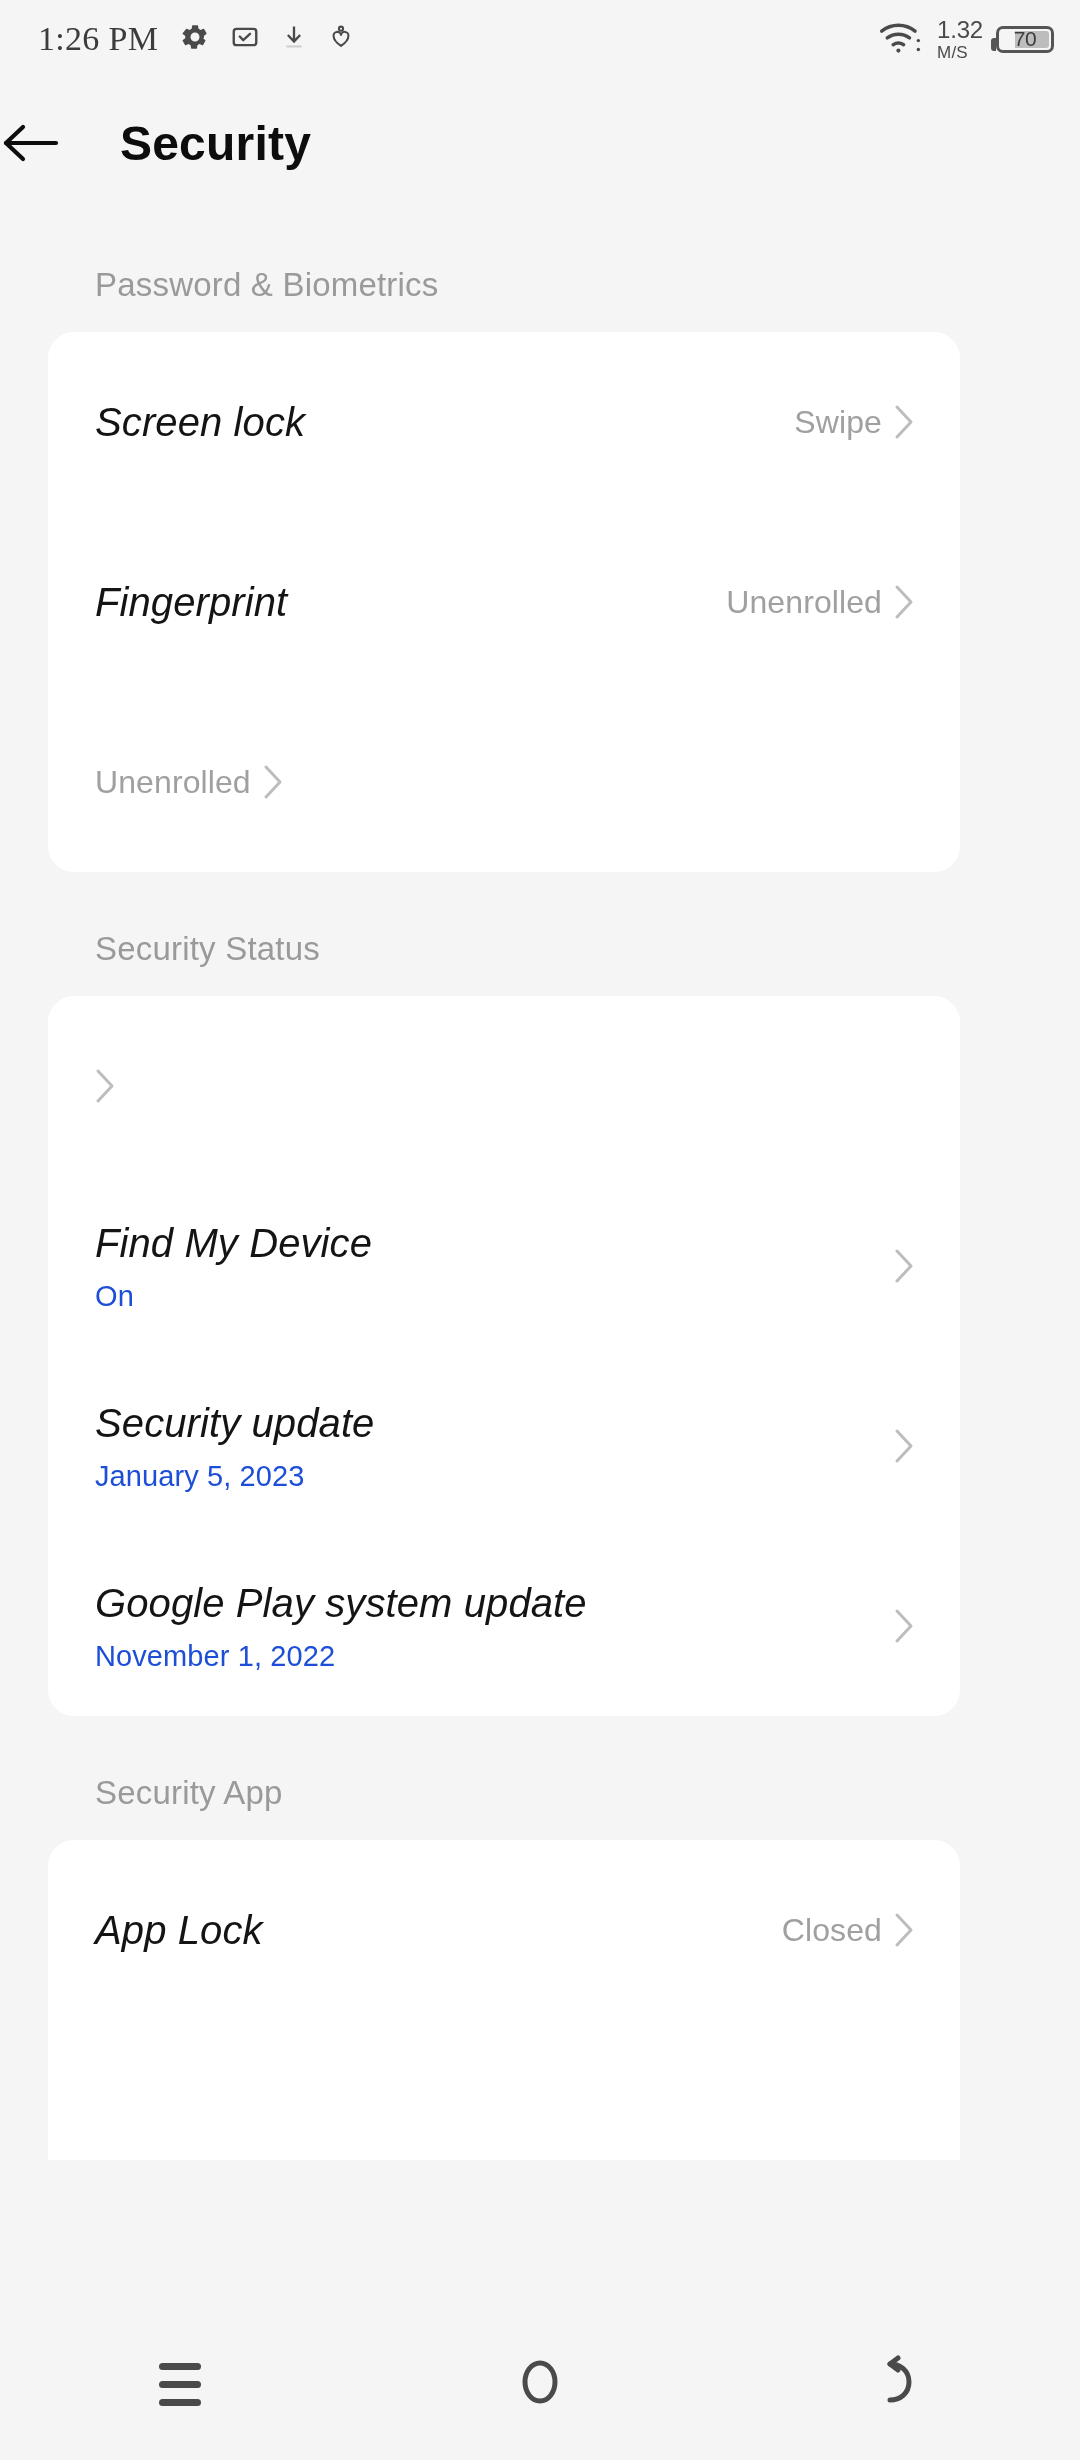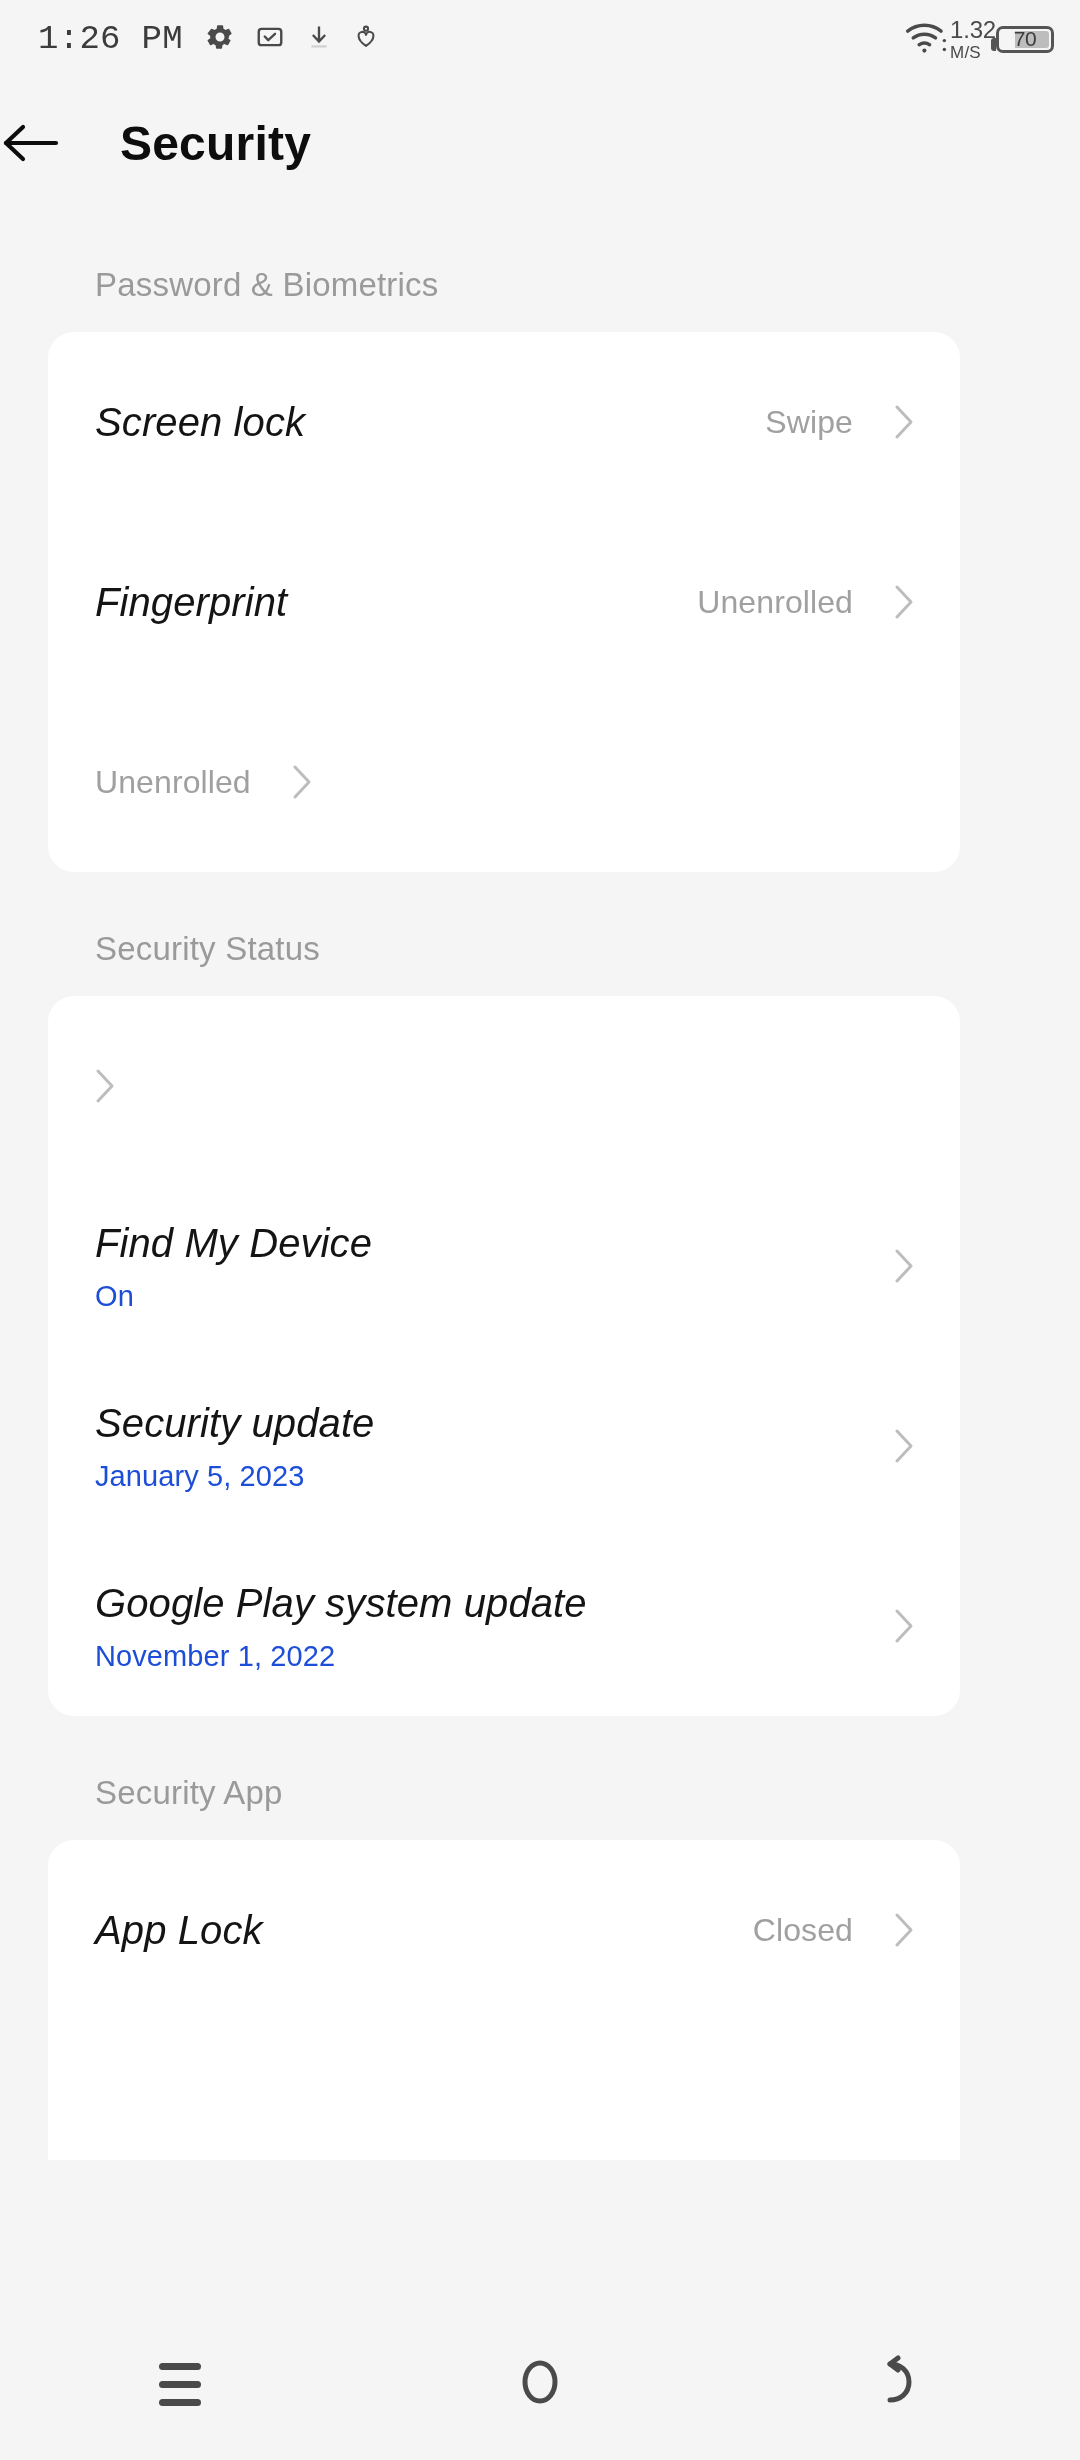--- a/index.html
+++ b/index.html
@@ -12,25 +12,25 @@
   }
   .screen { position:relative; width:1080px; height:2460px; background:#f5f5f5; }
 
   
   .statusbar {
     position:absolute; top:0; left:0; width:1080px; height:78px;
     display:flex; align-items:center; padding:0 26px 0 38px;
   }
   .sb-time {
     font-size:34px; color:#3c3c3c; letter-spacing:0.3px;
-    font-family:Liberation Mono, monospace;
+    font-family:Liberation Serif, serif;
   }
   .sb-left-icons { display:flex; align-items:center; gap:20px; margin-left:22px; }
   .sb-spacer { flex:1; }
-  .sb-right { display:flex; align-items:center; }
+  .sb-right { display:flex; align-items:center; gap:13px; }
   .sb-speed {
     display:flex; flex-direction:column; align-items:flex-start;
     line-height:1.0; color:#4a4a4a;
   }
   .sb-speed .v { font-size:24px; letter-spacing:-0.2px; }
   .sb-speed .u { font-size:17px; letter-spacing:0.2px; margin-top:2px; }
   .battery {
     position:relative; width:58px; height:27px;
     border:3px solid #555; border-radius:7px;
     display:flex; align-items:center; justify-content:center;
@@ -69,21 +69,21 @@
   }
   .card.clipped { border-radius:26px 26px 0 0; }
   .row {
     position:relative; display:flex; align-items:center;
     padding:0 46px 0 47px; min-height:180px;
   }
   .row .texts { flex:1; display:flex; flex-direction:column; justify-content:center; }
   .row .title { font-size:40px; color:#141414; letter-spacing:0.1px; line-height:1.15;font-style:italic; }
   .row .sub { font-size:29px; color:#1d4ed8; margin-top:14px; letter-spacing:0.1px; }
   .row .value {
-    font-size:32px; color:#a0a0a0; margin-right:41px; letter-spacing:0.1px; white-space:nowrap;
+    font-size:32px; color:#a0a0a0; margin-right:12px; letter-spacing:0.1px; white-space:nowrap;
   }
   .chev { width:20px; height:36px; flex:0 0 auto; }
 
   
   .navbar {
     position:absolute; bottom:0; left:0; width:1080px; height:152px;
     display:flex; align-items:center; justify-content:space-around;
     background:#f5f5f5;
   }
   .nav-btn { width:140px; height:100px; display:flex; align-items:center; justify-content:center; }

